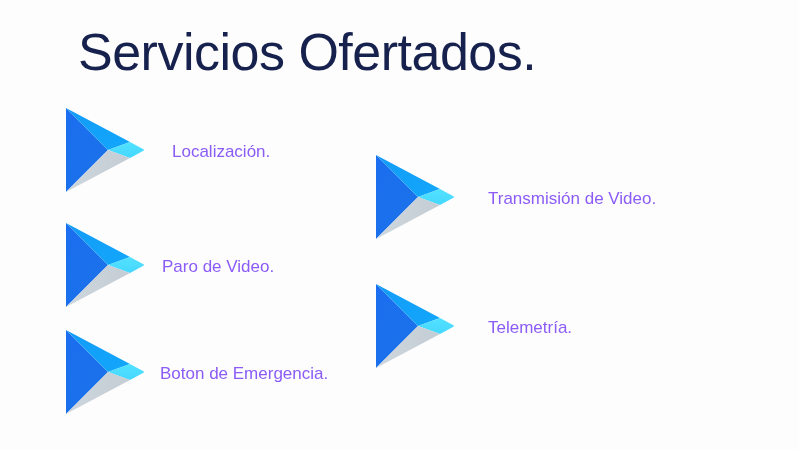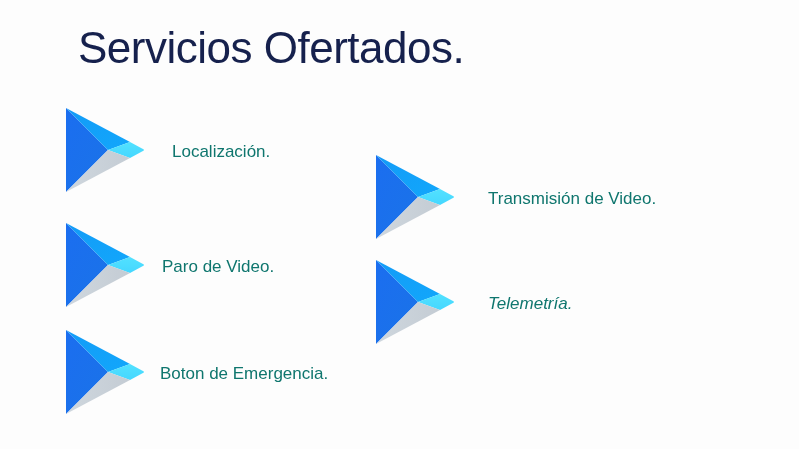--- a/index.html
+++ b/index.html
@@ -20,21 +20,21 @@
     position: relative;
     width: 799px;
     height: 449px;
     background: #fdfdfd;
   }
 
   .slide-title {
     position: absolute;
     left: 78px;
     top: 24px;
-    font-size: 44px;
+    font-size: 52px;
     font-weight: 400;
     letter-spacing: -0.5px;
     color: #16214d;
     line-height: 1.1;
     white-space: nowrap;
   }
 
   .service-item {
     position: absolute;
     display: flex;
@@ -42,36 +42,36 @@
   }
 
   .play-icon {
     flex: 0 0 auto;
     display: block;
   }
 
   .service-label {
     font-size: 17px;
     font-weight: 400;
-    color: #0f766e;
+    color: #8b5cf6;
     white-space: nowrap;
     line-height: 1.2;
     text-align: right;
   }
 
   
   .col-left  { left: 58px; }
   .col-right { left: 368px; }
 
   .row-1 { top: 104px; }
   .row-2 { top: 219px; }
   .row-3 { top: 326px; }
 
   .row-r1 { top: 151px; }
-  .row-r2 { top: 256px; font-style: italic; }
+  .row-r2 { top: 280px; }
 
   
   .gap-lg  { margin-left: 22px; }
   .gap-md  { margin-left: 12px; }
   .gap-sm  { margin-left: 10px; }
   .gap-rt  { margin-left: 28px; }
 </style>
 </head>
 <body>
 

